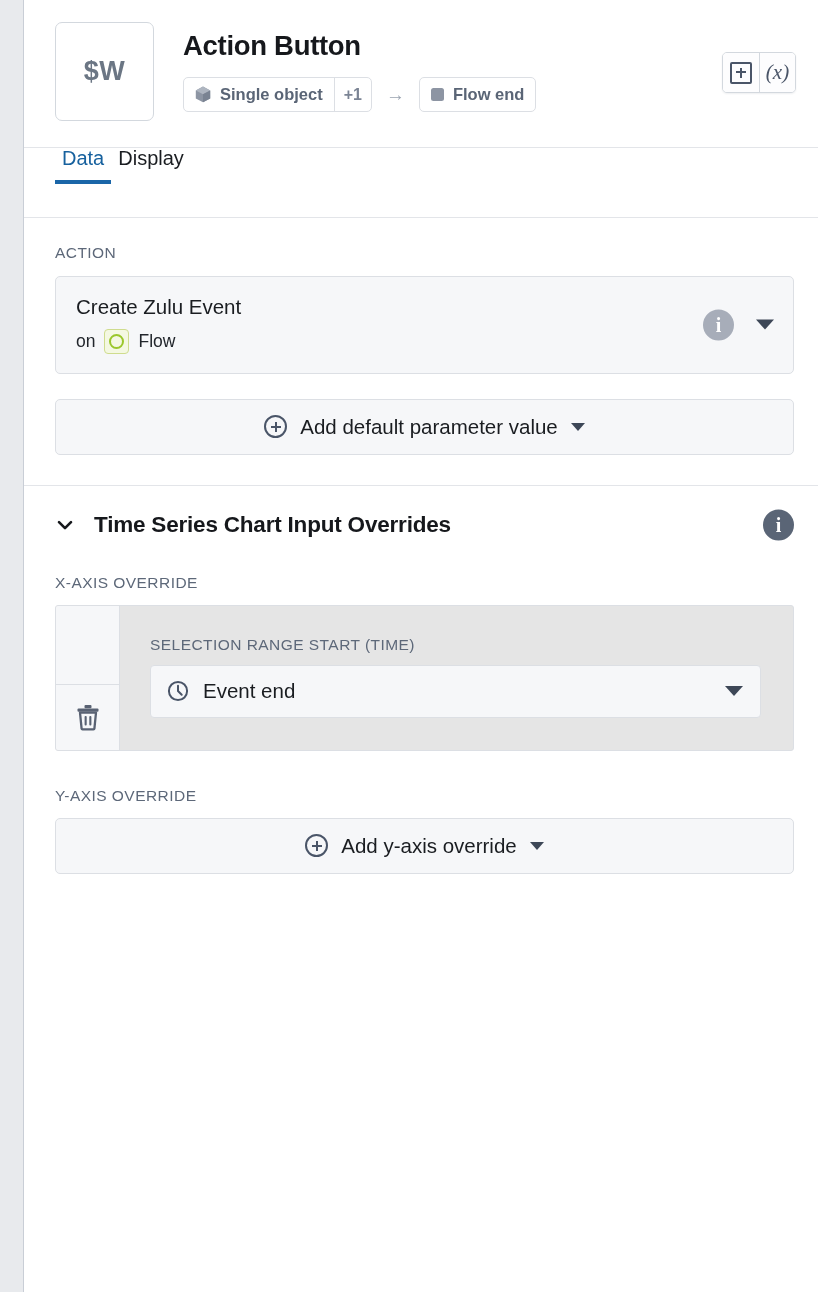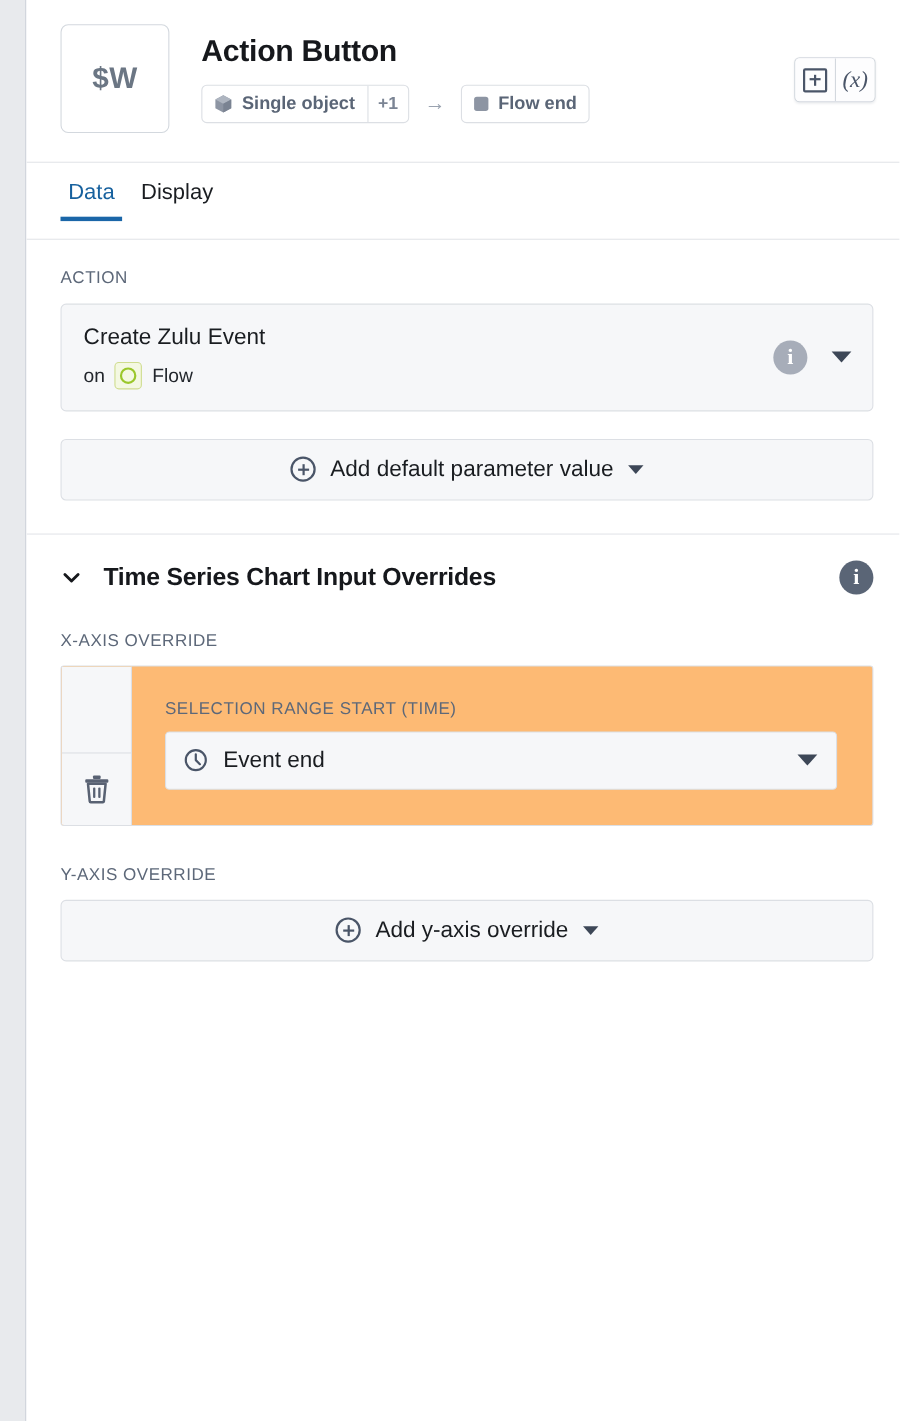--- a/index.html
+++ b/index.html
@@ -175,22 +175,21 @@
     font-family: "Liberation Serif", serif;
     font-style: italic;
     font-size: 21px;
     color: #4a5568;
     line-height: 1;
   }
 
   
   .tabs {
     display: flex;
-    align-items: center;
-    gap: 10px;
+    align-items: flex-start;
     padding: 0 31px;
     border-bottom: 1px solid #e3e5e9;
     height: 70px;
   }
   .tab {
     font-size: 20px;
     color: #1a1d21;
     padding: 0 7px 12px 7px;
     border-bottom: 4px solid transparent;
     cursor: pointer;
@@ -366,21 +365,21 @@
     color: #5d6879;
     text-transform: uppercase;
     margin: 36px 0 13px 0;
   }
 
   
   .ovr-card {
     display: flex;
     border: 1px solid #dcdfe4;
     border-radius: 3px;
-    background: #fdba74;
+    background: #e5e5e5;
     overflow: hidden;
   }
   .ovr-gutter {
     width: 64px;
     flex: 0 0 64px;
     background: #f6f7f9;
     border-right: 1px solid #dcdfe4;
     display: flex;
     flex-direction: column;
   }

